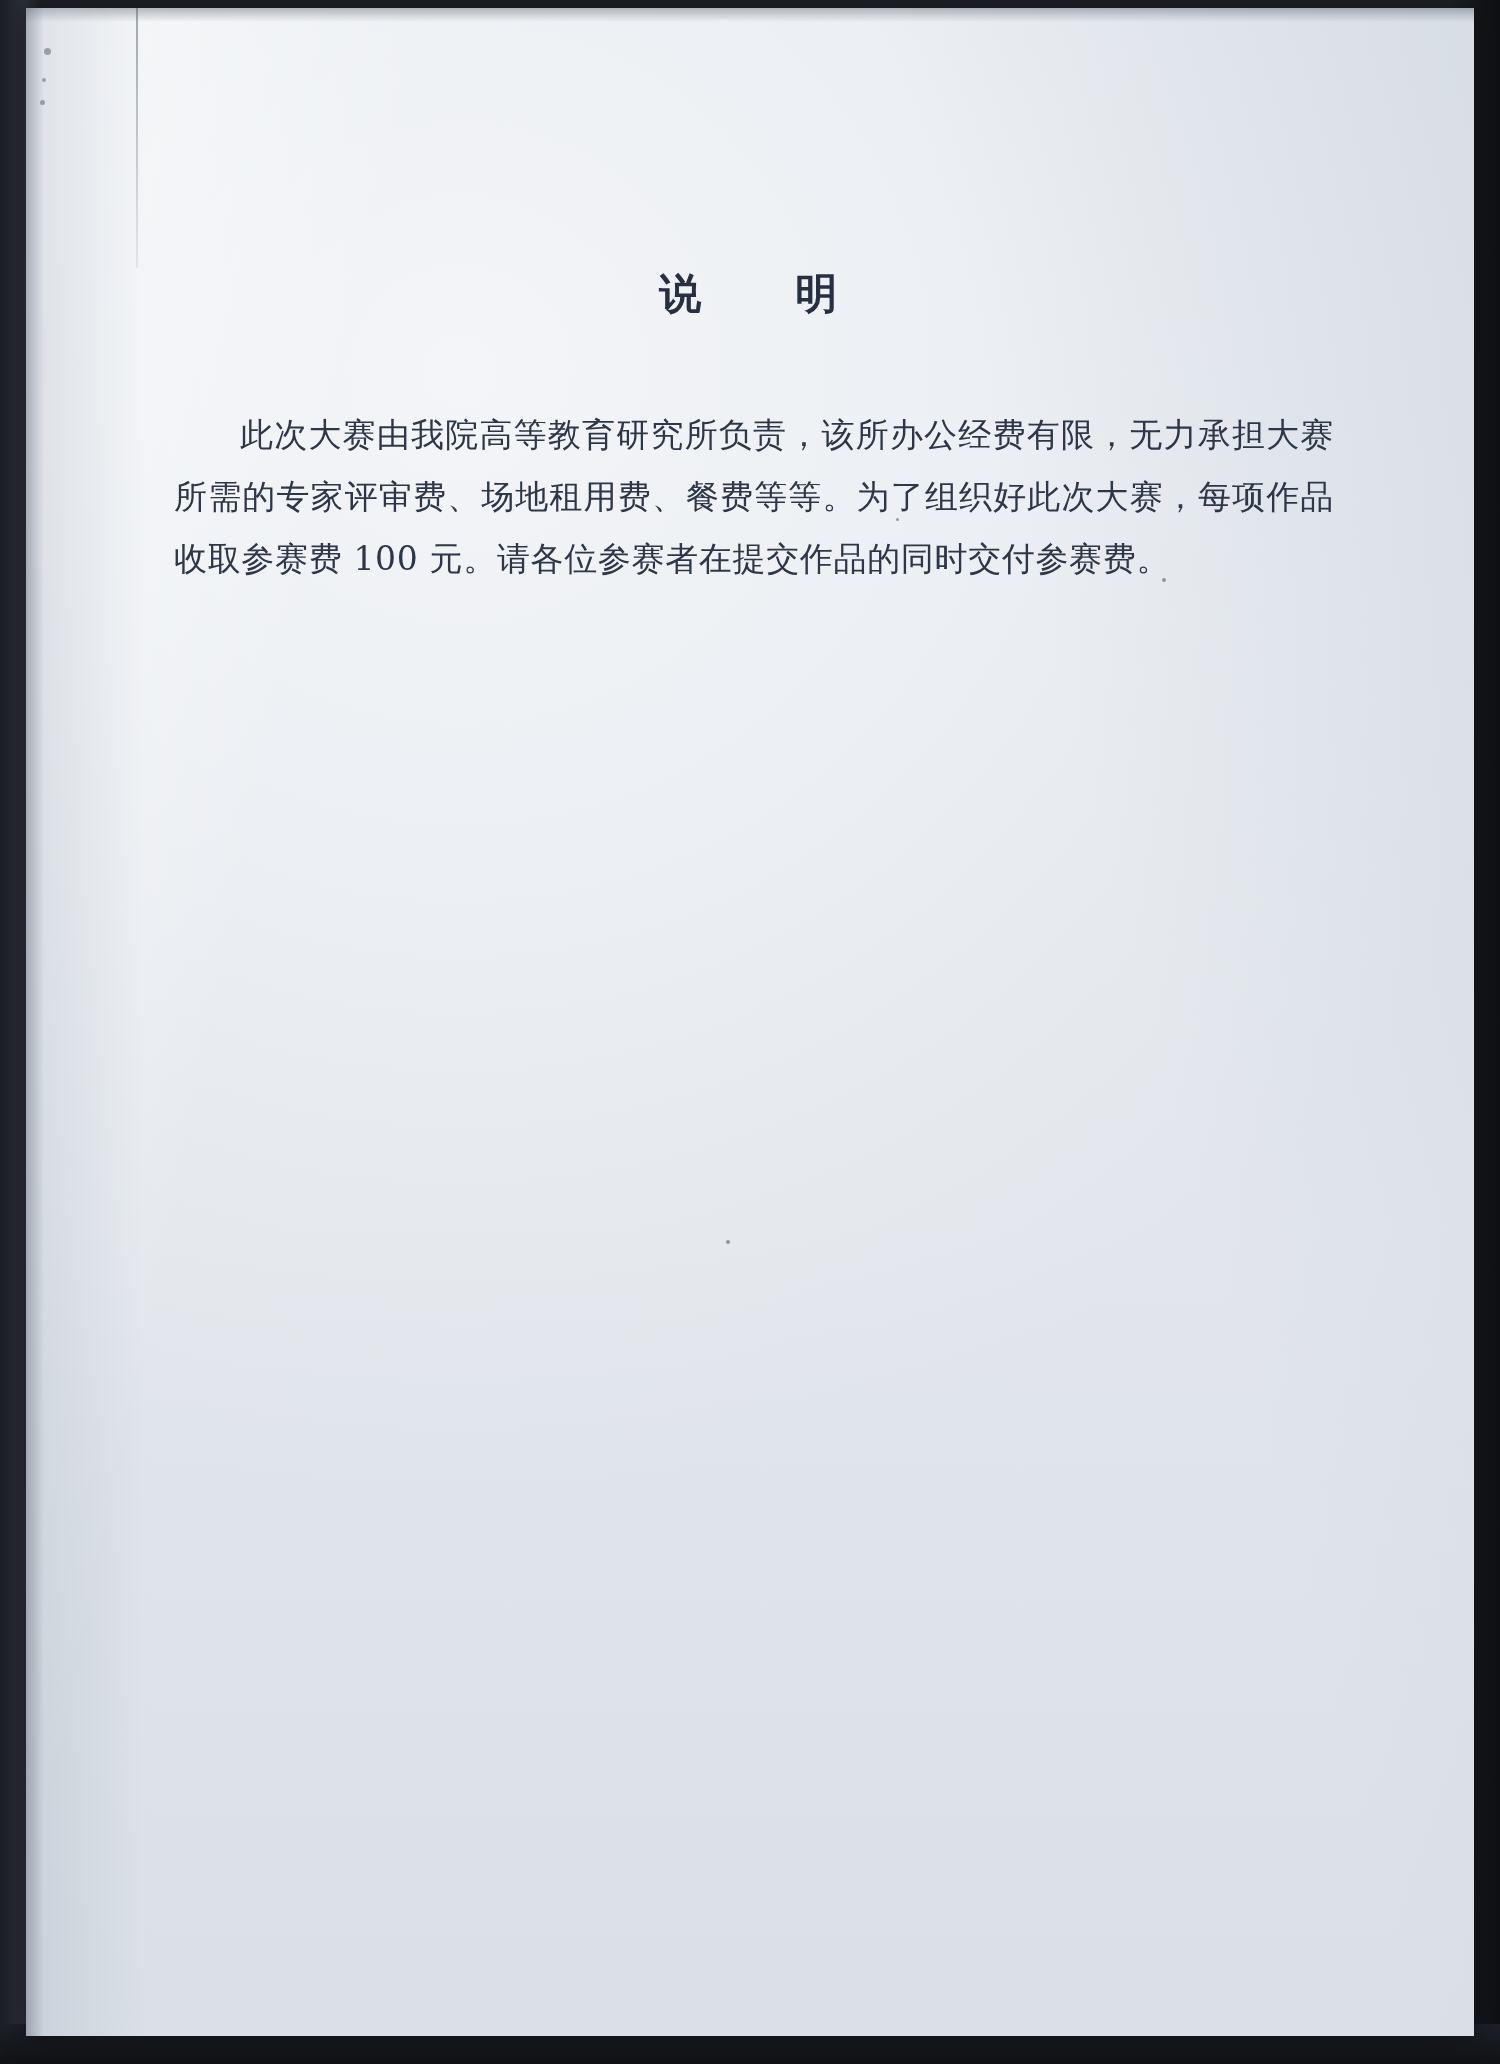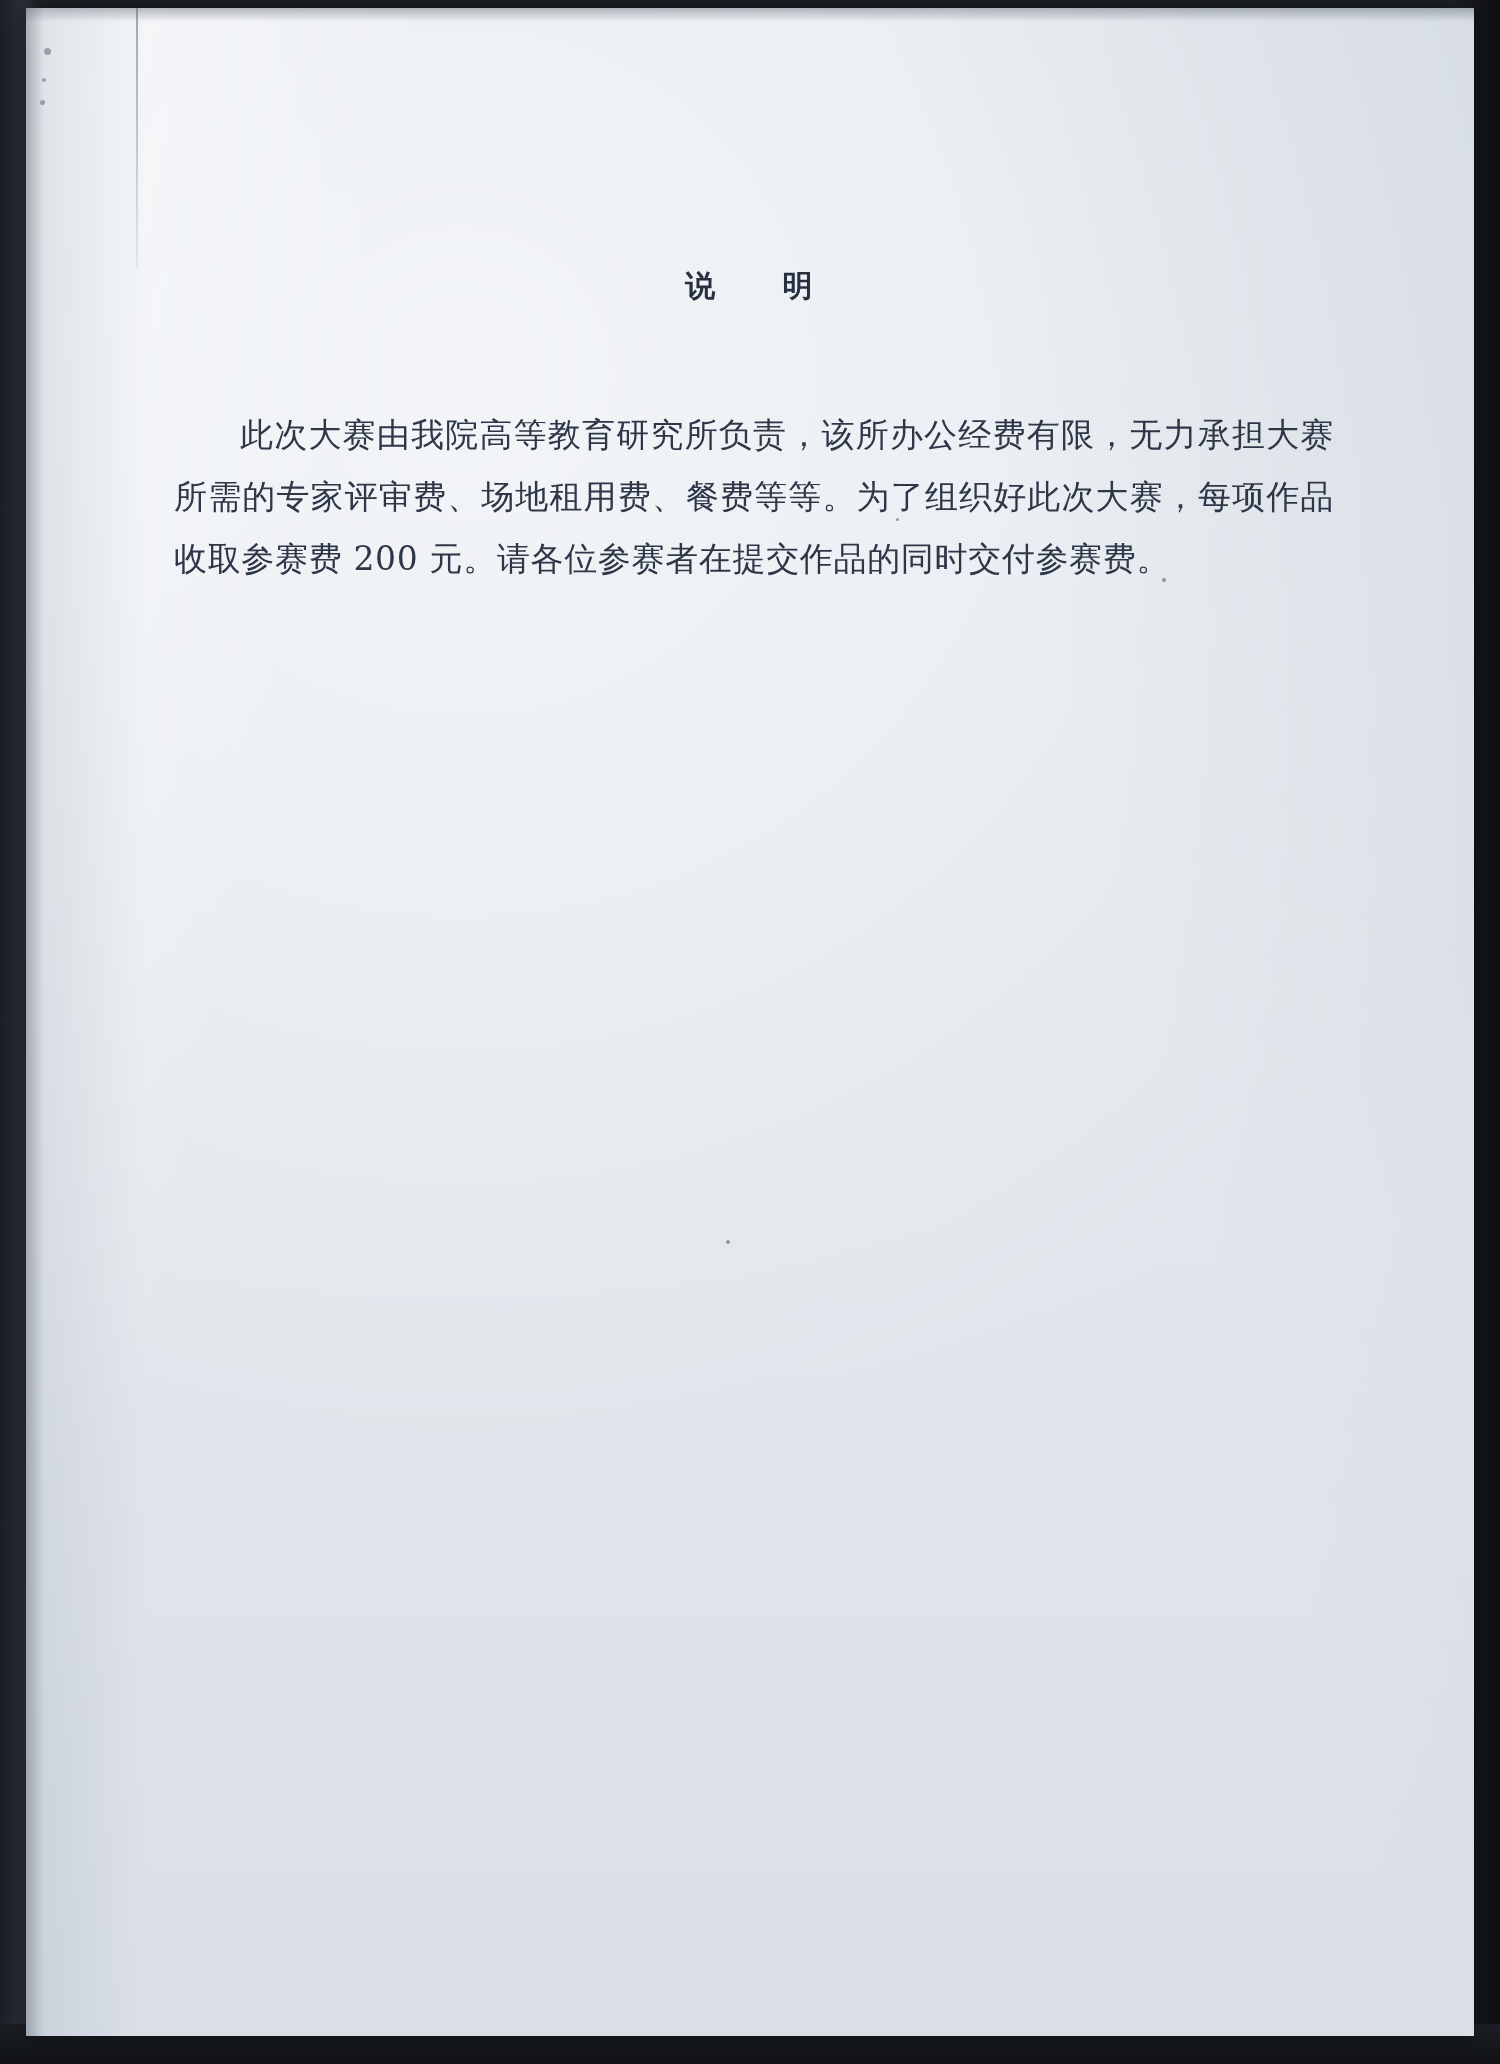--- a/index.html
+++ b/index.html
@@ -108,21 +108,21 @@
     width: 100%;
     height: 100%;
     color: #2a3442;
   }
   .doc-title {
     position: absolute;
     top: 258px;
     left: 0;
     width: 100%;
     text-align: center;
-    font-size: 30px;
+    font-size: 42px;
     letter-spacing: 0.08em;
     font-weight: 600;
     color: #273040;
     font-family: "DejaVu Serif", "Liberation Serif", serif;
   }
   .doc-paragraph {
     position: absolute;
     top: 396px;
     left: 148px;
     width: 1160px;
@@ -151,16 +151,16 @@
     <div class="speck" style="left:18px; top:40px; width:7px; height:7px;"></div>
     <div class="speck" style="left:16px; top:70px; width:4px; height:4px;"></div>
     <div class="speck" style="left:14px; top:92px; width:5px; height:5px;"></div>
     <div class="speck" style="left:1136px; top:570px; width:4px; height:4px;"></div>
     <div class="speck" style="left:870px; top:510px; width:3px; height:3px;"></div>
     <div class="speck" style="left:700px; top:1232px; width:4px; height:4px;"></div>
 
     <div class="doc-body">
       <div class="doc-title">说　　明</div>
 
-      <div class="doc-paragraph">此次大赛由我院高等教育研究所负责，该所办公经费有限，无力承担大赛所需的专家评审费、场地租用费、餐费等等。为了组织好此次大赛，每项作品收取参赛费 200 元。请各位参赛者在提交作品的同时交付参赛费。</div>
+      <div class="doc-paragraph">此次大赛由我院高等教育研究所负责，该所办公经费有限，无力承担大赛所需的专家评审费、场地租用费、餐费等等。为了组织好此次大赛，每项作品收取参赛费 100 元。请各位参赛者在提交作品的同时交付参赛费。</div>
     </div>
   </div>
 </div>
 
 </body></html>

